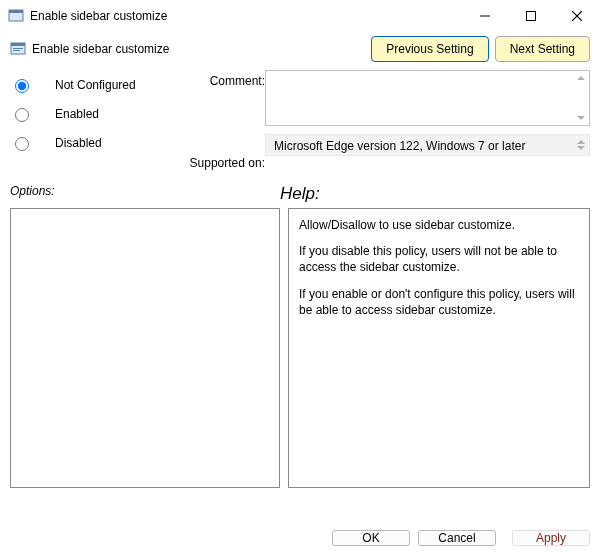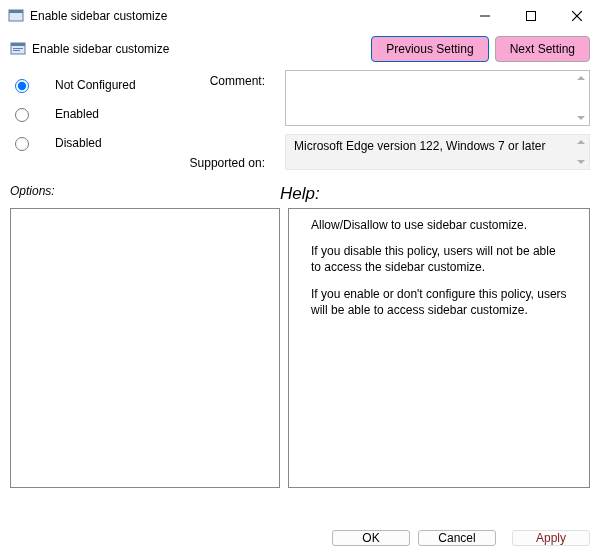--- a/index.html
+++ b/index.html
@@ -9,46 +9,46 @@
   .titlebar { height: 32px; display: flex; align-items: center; padding-left: 8px; }
   .titlebar-icon { width: 16px; height: 16px; margin-right: 6px; }
   .titlebar-title { flex: 1; font-size: 12px; }
   .win-controls { display: flex; }
   .win-btn { width: 46px; height: 32px; display: flex; align-items: center; justify-content: center; }
   .win-btn svg { display: block; }
 
   .header-row { display: flex; align-items: center; padding: 4px 10px 8px 10px; gap: 6px; }
   .policy-icon { width: 16px; height: 16px; }
   .header-title { flex: 1; font-size: 12px; }
-  .nav-btn { height: 26px; padding: 0 14px; border: 1px solid #a8a8a8; border-radius: 4px; background: #f9a8d4; font-size: 12px; display: inline-flex; align-items: center; cursor: default; }
+  .nav-btn { height: 26px; padding: 0 14px; border: 1px solid #a8a8a8; border-radius: 4px; background: #fef9c3; font-size: 12px; display: inline-flex; align-items: center; cursor: default; }
   .nav-btn.primary { border: 1.5px solid #0067c0; }
 
   .config-area { display: flex; padding: 0 10px; gap: 10px; }
   .radio-col { width: 150px; padding-top: 6px; }
   .radio-row { display: flex; align-items: center; gap: 23px; margin-bottom: 12px; }
   .radio { width: 14px; height: 14px; }
   .label-field { width: 95px; text-align: right; padding-top: 4px; font-size: 12px; }
   .field-col { flex: 1; }
 
   .comment-box { position: relative; width: 100%; height: 56px; border: 1px solid #c0c0c0; background: #fff; }
-  .supported-box { position: relative; width: 100%; height: 36px; border: 1px solid #e8e8e8; background: #f3f3f3; padding: 4px 20px 4px 8px; font-size: 12px; margin-top: 8px; }
+  .supported-box { position: relative; width: 100%; height: 22px; border: 1px solid #e8e8e8; background: #f3f3f3; padding: 4px 20px 4px 8px; font-size: 12px; margin-top: 8px; }
   .scroll-arrow { position: absolute; right: 3px; width: 10px; height: 10px; display:flex; align-items:center; justify-content:center; }
   .scroll-arrow.up { top: 2px; }
   .scroll-arrow.down { bottom: 2px; }
   .tri-up { border-left: 4px solid transparent; border-right: 4px solid transparent; border-bottom: 4px solid #b0b0b0; }
   .tri-down { border-left: 4px solid transparent; border-right: 4px solid transparent; border-top: 4px solid #b0b0b0; }
 
   .panels-labels { display: flex; padding: 14px 10px 4px 10px; font-style: italic; }
   .panel-label-left { width: 270px; font-size: 12px; }
   .panel-label-right { flex: 1; font-size: 17px; }
 
   .panels { display: flex; padding: 0 10px; gap: 8px; }
   .panel { border: 1px solid #888; background: #fff; height: 280px; overflow: hidden; }
   .panel.left { width: 270px; }
-  .panel.right { flex: 1; padding: 8px 22px; font-size: 12px; line-height: 1.35; }
+  .panel.right { flex: 1; padding: 8px 10px; font-size: 12px; line-height: 1.35; }
 
   .footer { position: absolute; bottom: 6px; right: 10px; display: flex; gap: 8px; }
   .footer-btn { min-width: 78px; height: 16px; border: 1px solid #b8b8b8; border-radius: 3px; background: #fcfcfc; font-size: 12px; display: inline-flex; align-items: center; justify-content: center; cursor: default; }
   .footer-btn.disabled { color: #7f1d1d; border-color: #e0e0e0; margin-left: 8px; }
 
   .help-para { margin: 0 0 10px 0; }
 </style>
 </head>
 <body>
 
@@ -103,21 +103,21 @@
     <label class="radio-row">
       <input type="radio" class="radio" name="state" style="">
       <span>Enabled</span>
     </label>
     <label class="radio-row">
       <input type="radio" class="radio" name="state" style="">
       <span>Disabled</span>
     </label>
   </div>
 
-  <div style="display:flex; flex:1; gap:20px;">
+  <div style="display:flex; flex:1; gap:0;">
     <div style="display:flex; flex-direction:column; gap:8px;">
       <div class="label-field">Comment:</div>
       <div style="height:48px"></div>
       <div class="label-field">Supported on:</div>
     </div>
     <div class="field-col">
       <div class="comment-box">
         <span></span>
         <div class="scroll-arrow up">
             <div class="tri-up"></div>

